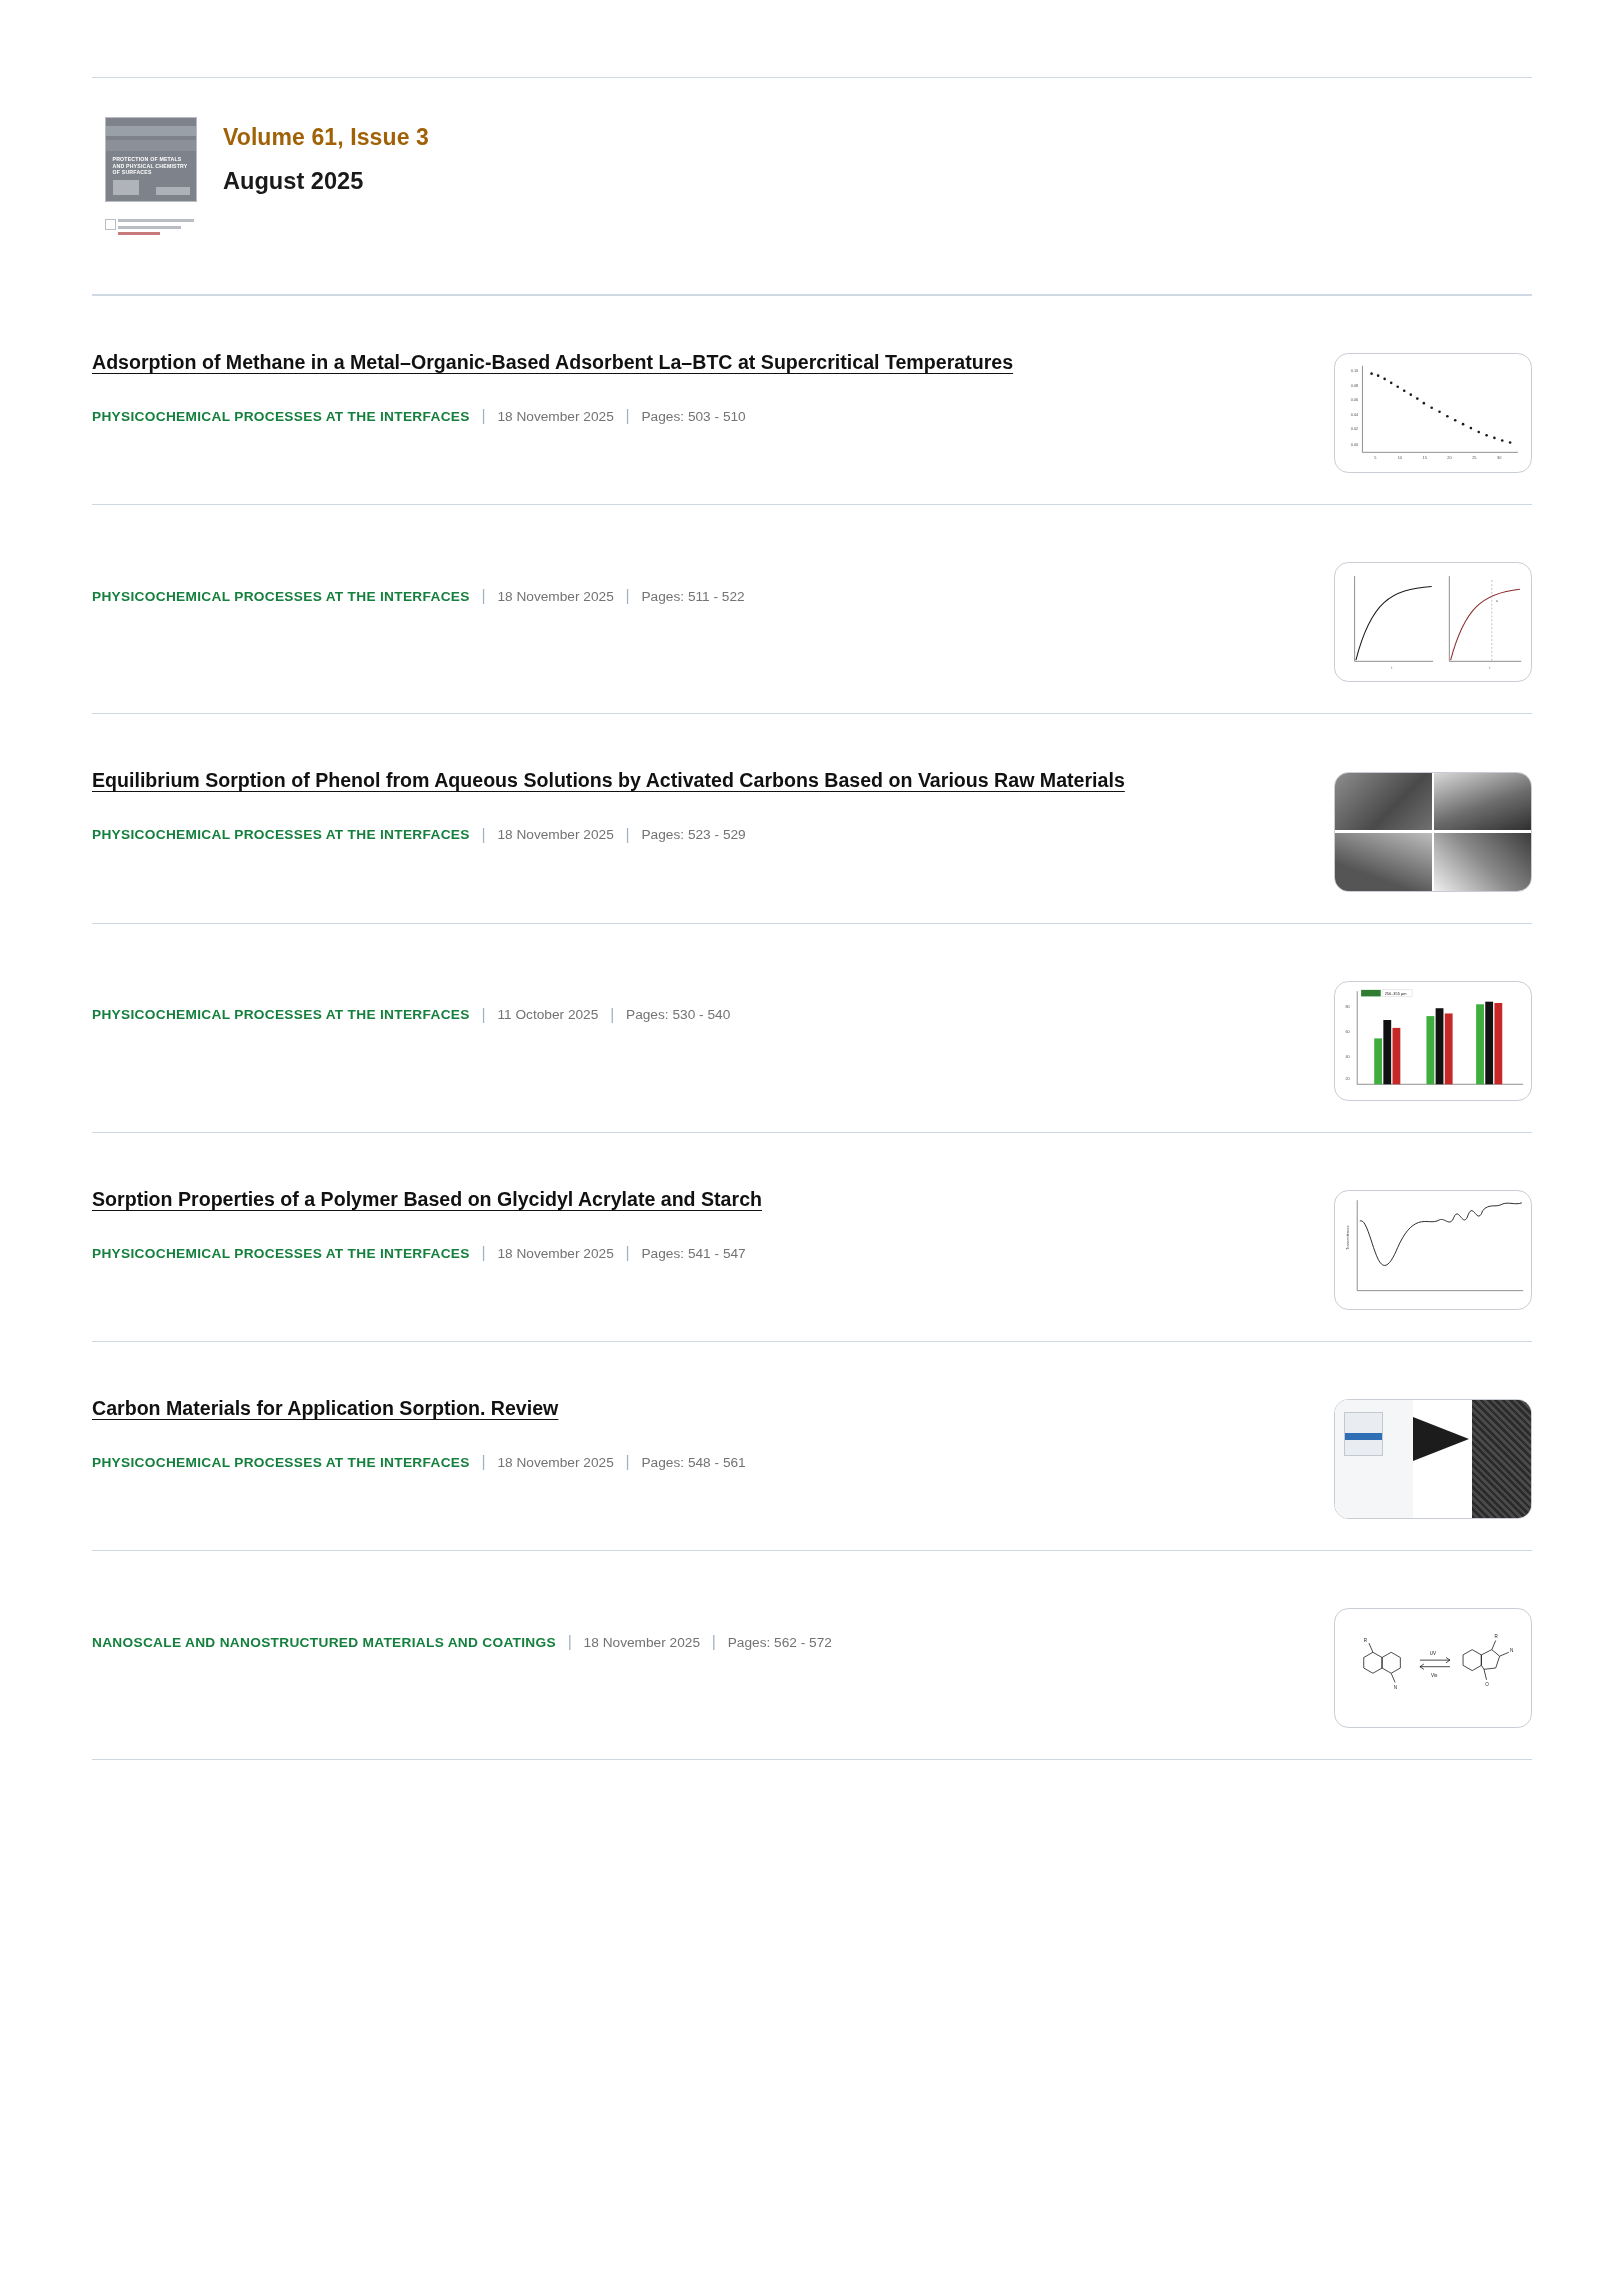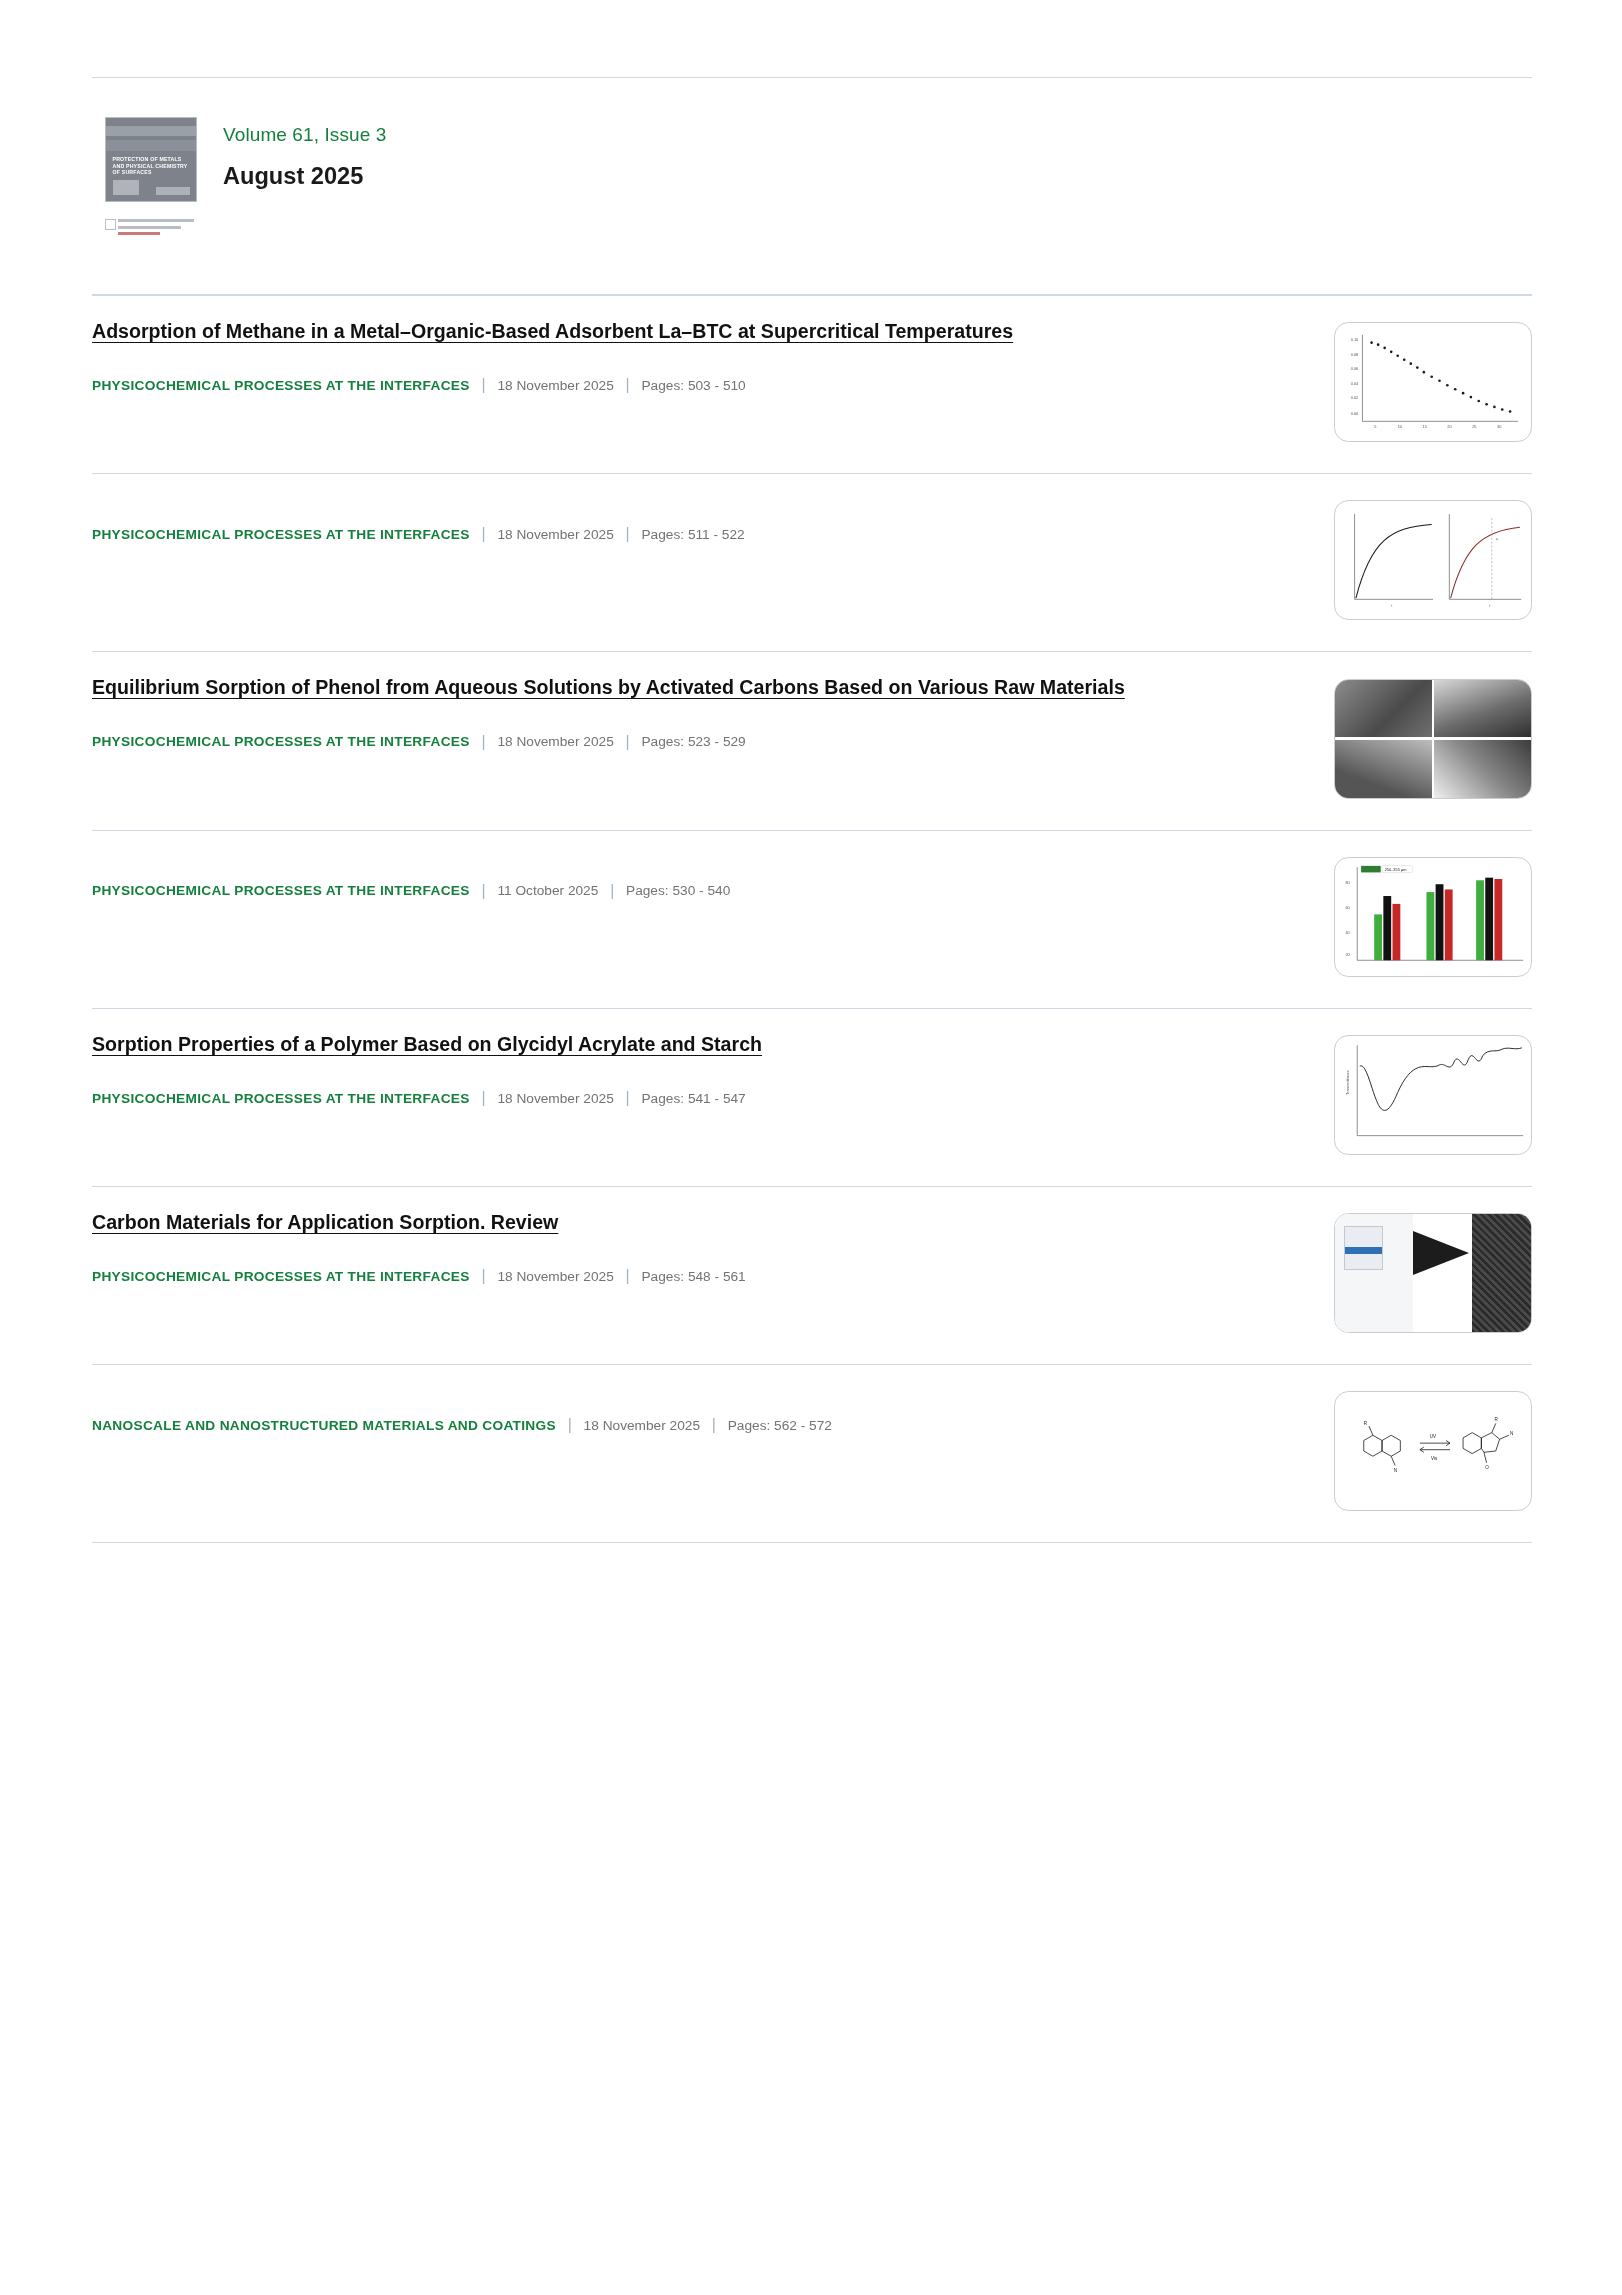--- a/index.html
+++ b/index.html
@@ -102,23 +102,23 @@
   .cover-pub .pub-mark {
     position: absolute;
     left: 0; top: 0;
     width: 9.2px; height: 9.2px;
     border: 0.7px solid #b9bdc4;
   }
   .issue-meta {
     padding-top: 6.5px;
   }
   .issue-volume {
-    font-size: 19px;
-    font-weight: normal;
-    color: #15803d;
+    font-size: 23px;
+    font-weight: bold;
+    color: #a16207;
     letter-spacing: 0.1px;
   }
   .issue-date {
     font-size: 23.6px;
     font-weight: bold;
     color: #1a1a1a;
     margin-top: 17px;
   }
 
   
@@ -132,21 +132,21 @@
 
   
   .articles {
     width: 1440px;
     margin: 0 auto;
   }
   .article {
     display: flex;
     justify-content: flex-end;
     align-items: flex-start;
-    padding: 21px 0 31px 0;
+    padding: 52px 0 31px 0;
     border-top: 1.3px solid #cfd9e4;
   }
   .article:first-child { border-top: 1.3px solid #cfd9e4; }
   .article-main {
     flex: 1 1 auto;
     max-width: 1243px;
     padding-right: 26px;
   }
   .article-title {
     font-size: 19.6px;

